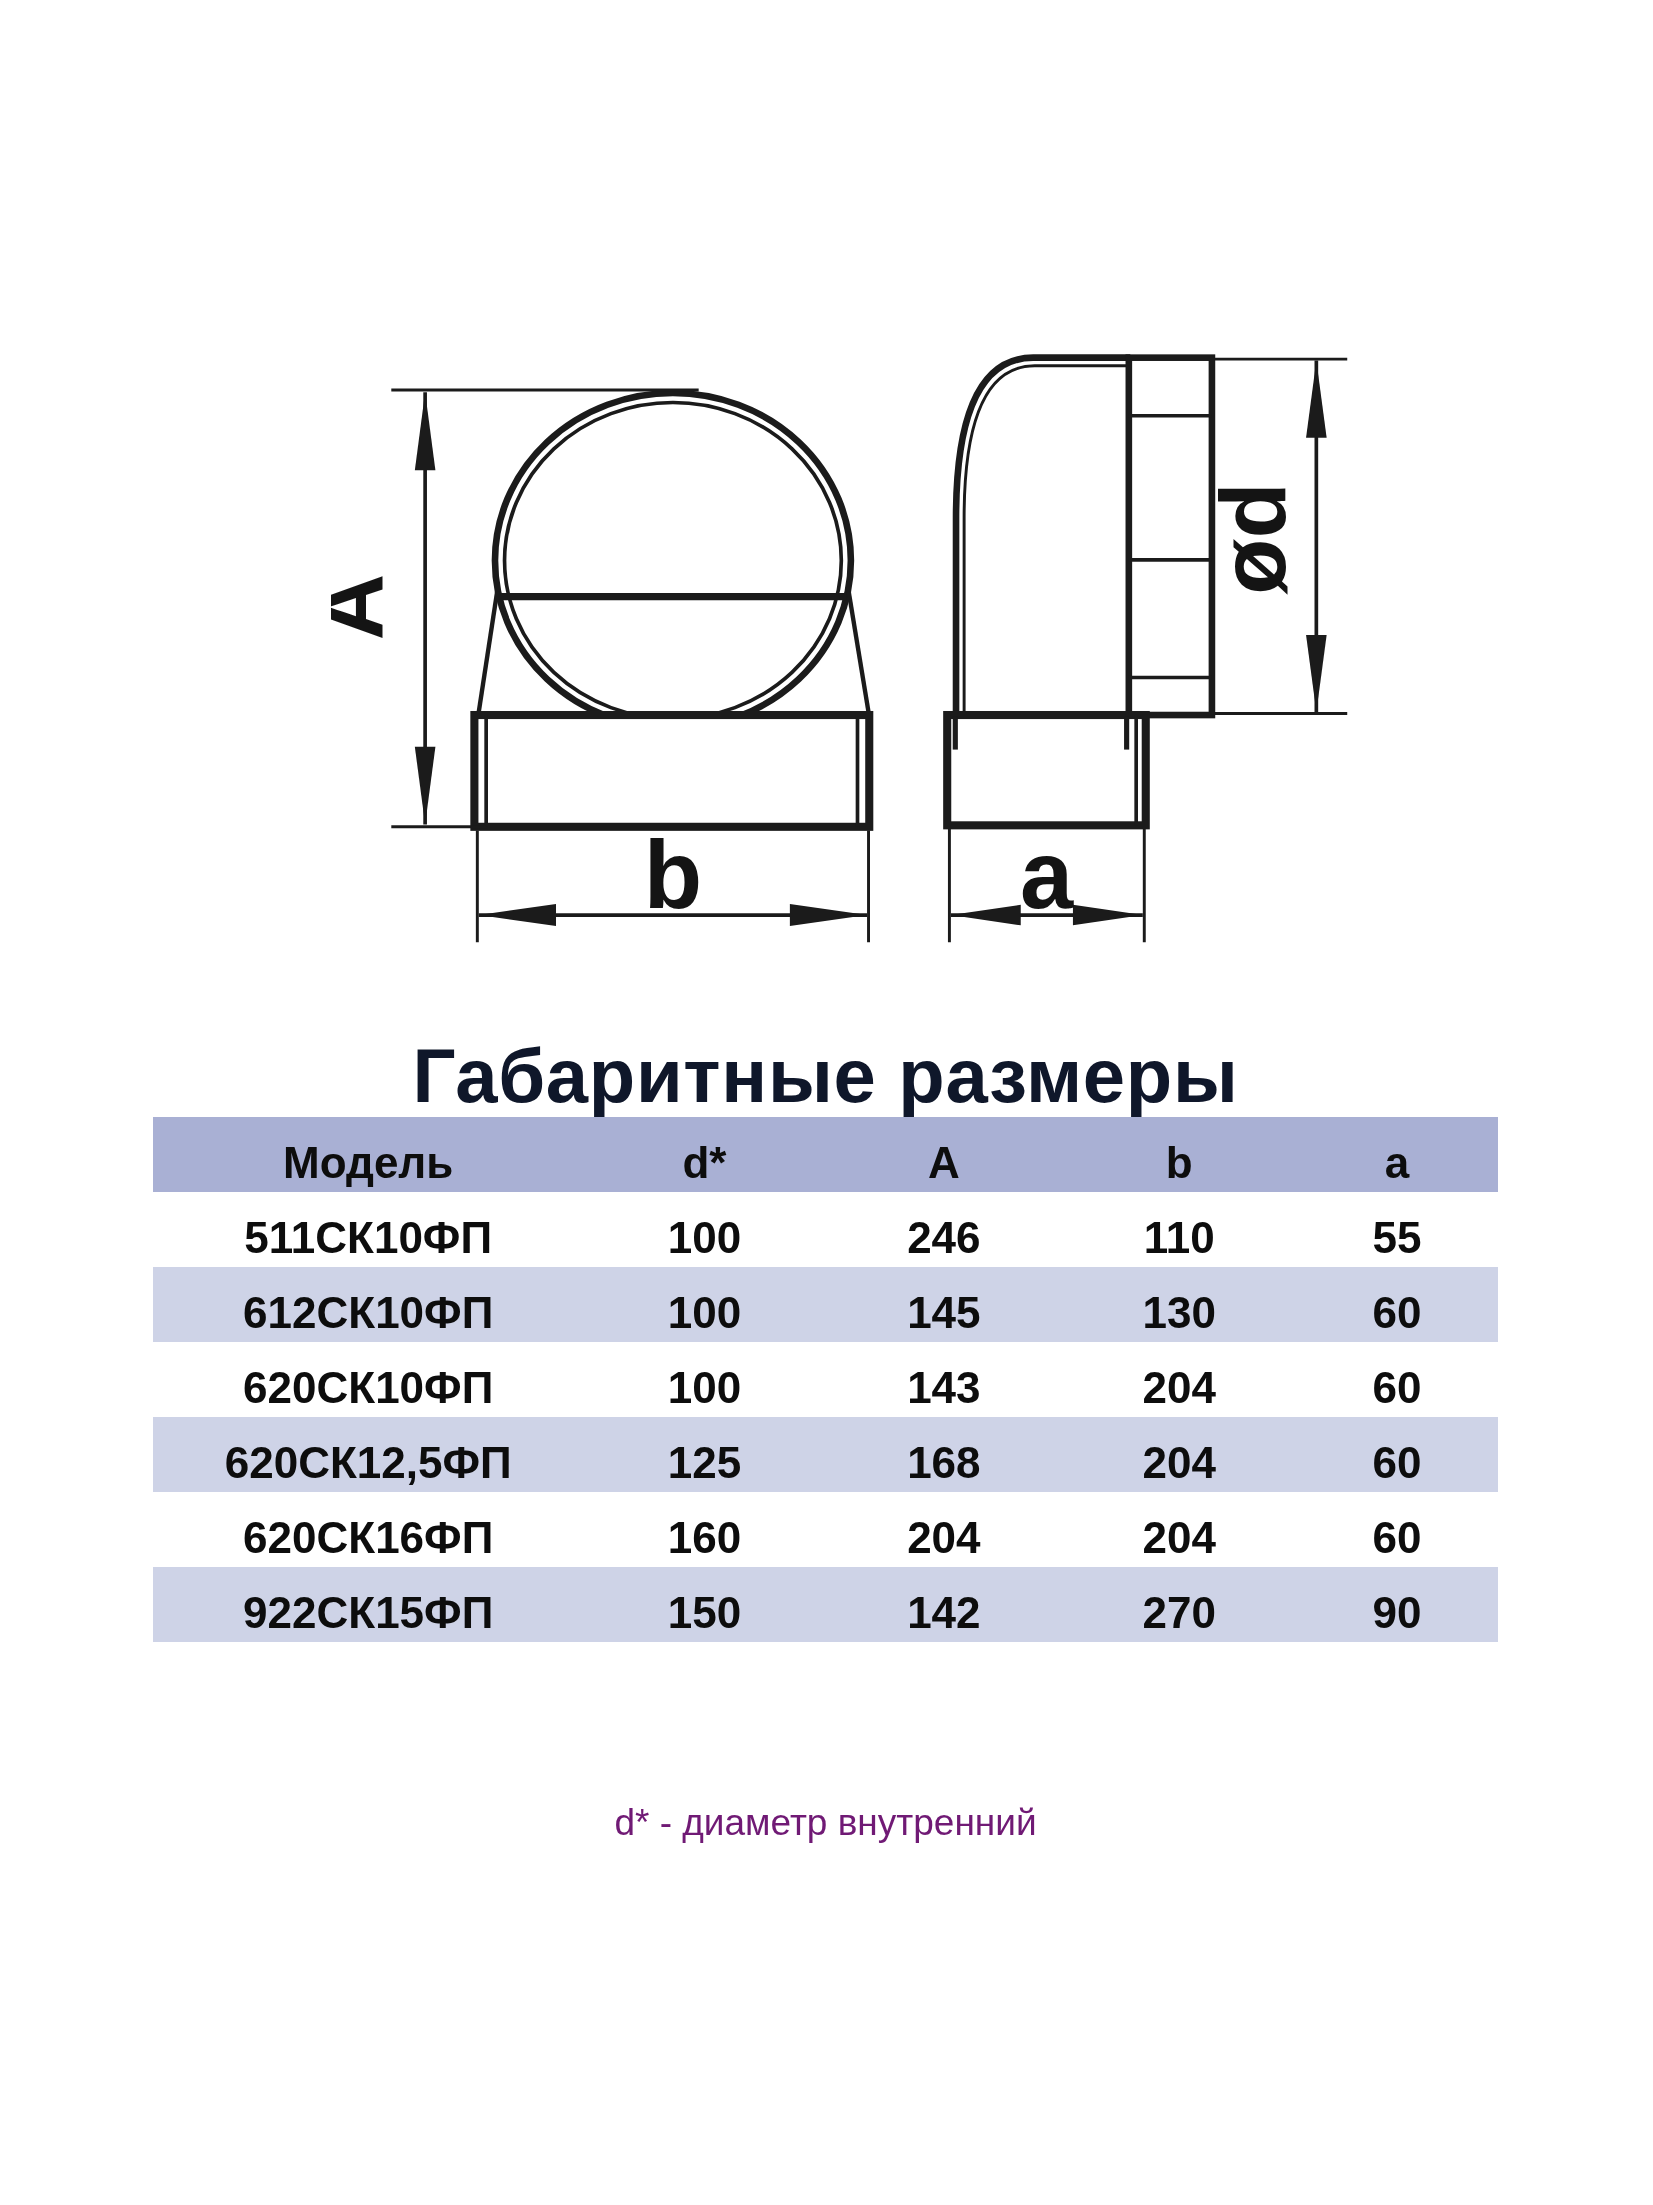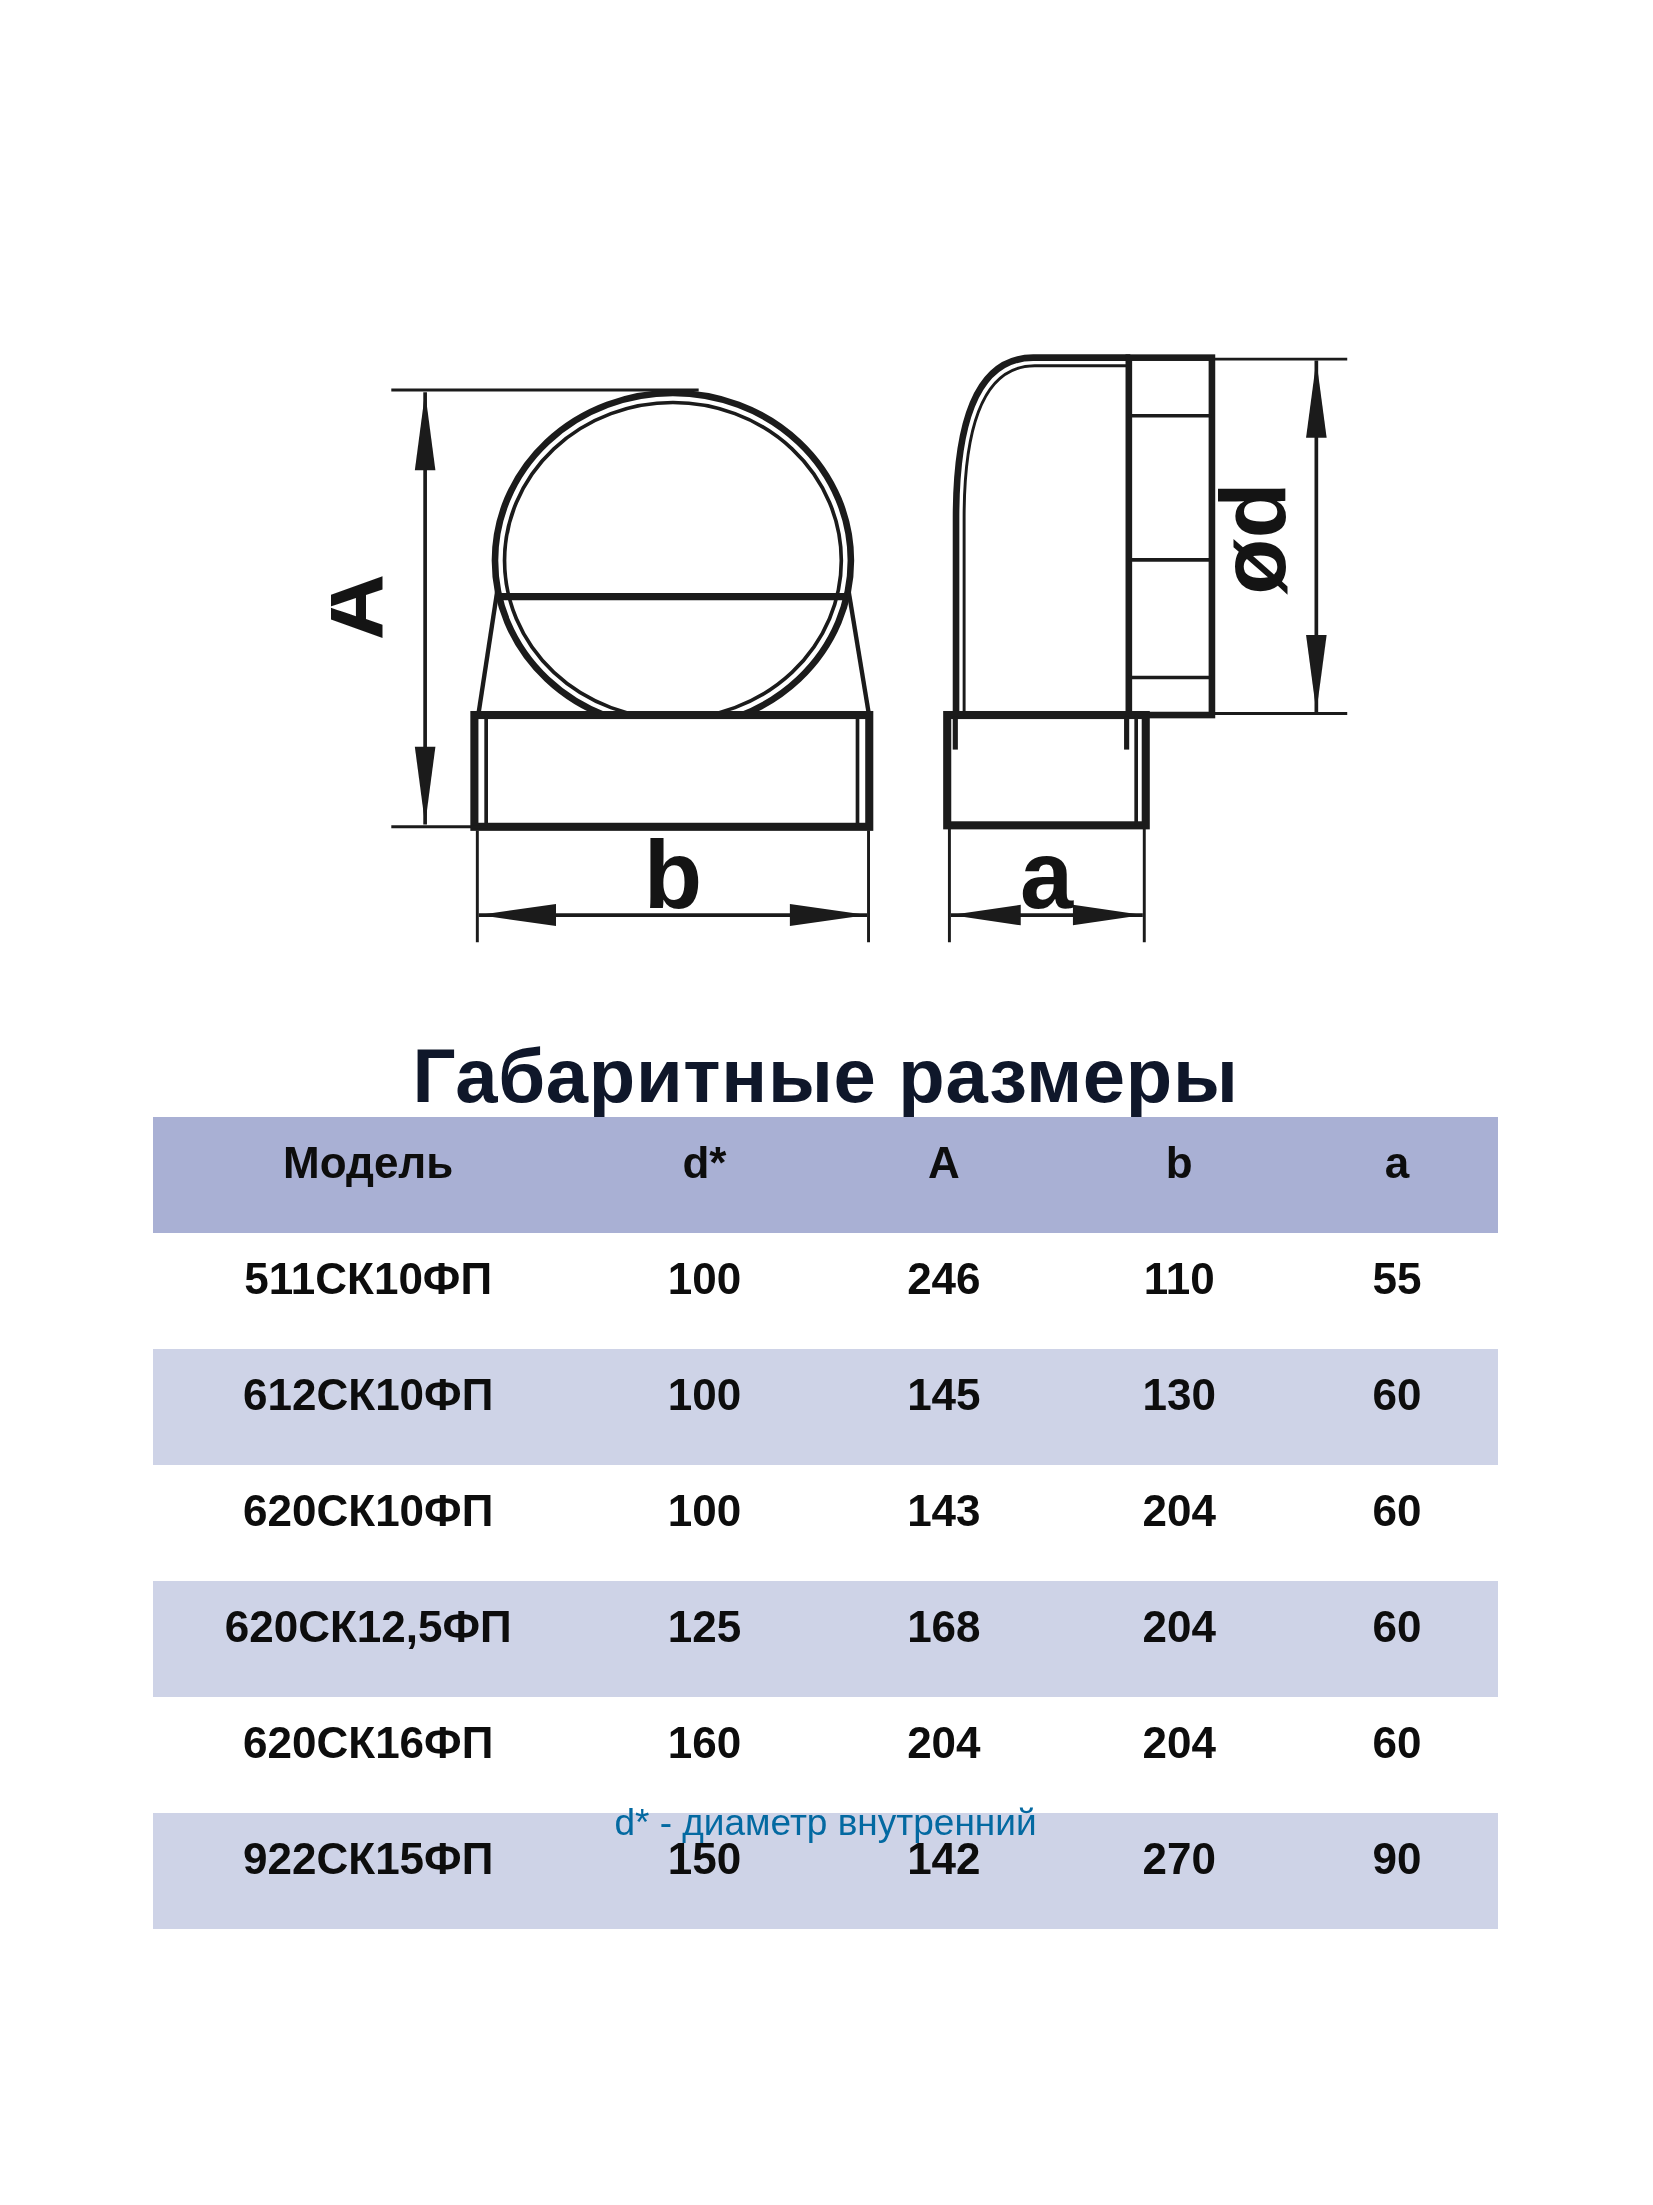--- a/index.html
+++ b/index.html
@@ -20,38 +20,38 @@
   .arrow{fill:#1b1b1b;stroke:none;}
   .dim-label{font-family:"Liberation Sans","DejaVu Sans",sans-serif;font-weight:bold;fill:#141414;}
 
   .page-title{
     position:absolute;left:153px;top:1035px;width:1345px;
     text-align:center;font-size:76px;line-height:82px;font-weight:bold;color:#0f172a;
     letter-spacing:0.7px;
   }
 
   .dim-table{position:absolute;left:153px;top:1117px;width:1345px;}
-  .tr{display:flex;width:100%;height:116px;}
+  .tr{display:flex;width:100%;height:75px;}
   .tr.thead{background:var(--header-bg);}
   .tbody .tr:nth-child(even){background:var(--row-alt-bg);}
   .tbody .tr:nth-child(odd){background:#ffffff;}
   .td,.th{
     font-size:44px;font-weight:bold;color:#0d0d0d;
     line-height:92px;text-align:center;white-space:nowrap;
     overflow:hidden;
   }
   .c0{width:32%;}
   .c1{width:18%;}
   .c2{width:17.6%;}
   .c3{width:17.4%;}
   .c4{width:15%;}
 
   .footnote{
     position:absolute;left:153px;top:1802px;width:1345px;
-    text-align:center;font-size:37px;font-weight:500;color:#0369a1;
+    text-align:center;font-size:37px;font-weight:500;color:#701a75;
   }
 </style>
 </head>
 <body>
 
 <div class="drawing">
   <svg viewBox="450 440 1500 900" xmlns="http://www.w3.org/2000/svg">
 
     <g>
 

